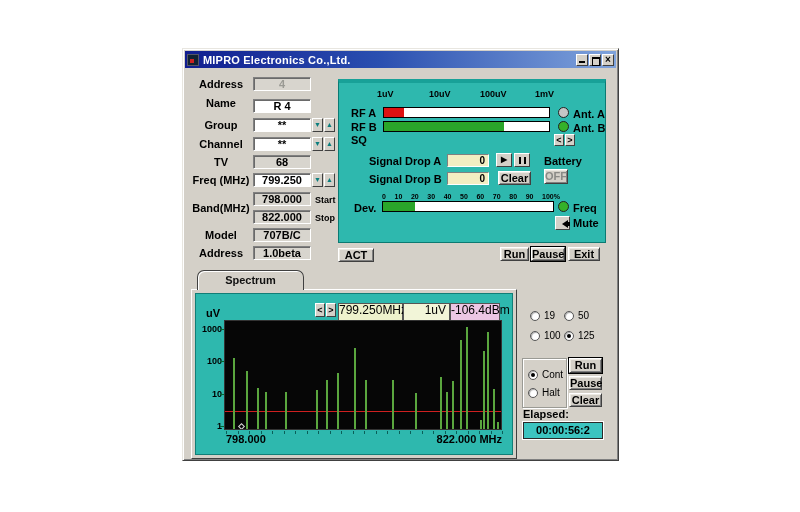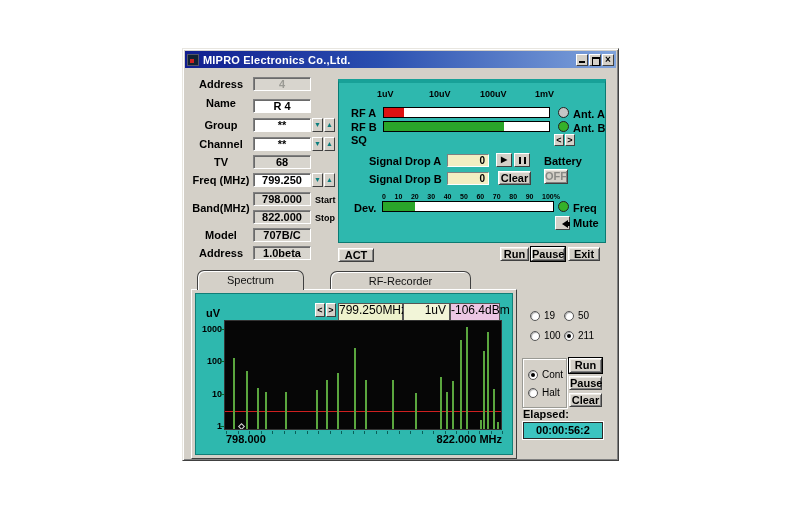--- a/index.html
+++ b/index.html
@@ -71,21 +71,21 @@
          box-shadow: inset 1px 1px 0 #ece9e2, inset -1px -1px 0 #808080;
          font-size:11px; font-weight:bold; color:#000; text-align:center; line-height:13px; }
   .btn.default { outline:1px solid #000; }
   .btn.grayed { color:#8a8a86; }
 
   
   .tab { position:absolute; height:20px; background:#d4d0c8;
          border:1px solid #404040; border-bottom:none; border-radius:7px 7px 0 0;
          font-size:11px; text-align:center; line-height:18px; color:#111;
          box-shadow: inset 1px 1px 0 #fff; }
-  .tab.active { font-weight:normal; z-index:3; }
+  .tab.active { font-weight:bold; z-index:3; }
 
   .content-box { position:absolute; left:8px; top:240px; width:326px; height:170px;
                  background:#d4d0c8; border:1px solid; border-color:#fff #404040 #404040 #fff;
                  z-index:2; }
   .spec { position:absolute; left:3px; top:3px; right:3px; bottom:3px; background:#2eb8ae;
           border:1px solid #117e77; }
   .chart { position:absolute; left:28px; top:26px; width:278px; height:110px;
            background:#060606; border:1px solid #333; overflow:hidden; }
   .spike { position:absolute; width:2px; background:#5aa63e; }
   .redline { position:absolute; left:0; right:0; height:1px; background:#cf2020; }
@@ -222,21 +222,20 @@
       </div>
     <div class="mlabel" style="left:234px;top:134px">Mute</div>
   </div>
 
   <div class="btn" style="left:155px;top:199px;width:36px;height:14px">ACT</div>
   <div class="btn" style="left:317px;top:198px;width:29px;height:14px">Run</div>
   <div class="btn default" style="left:348px;top:198px;width:34px;height:14px">Pause</div>
   <div class="btn" style="left:385px;top:198px;width:32px;height:14px">Exit</div>
 
   <div class="tab active" style="left:14px;top:221px;width:107px">Spectrum</div>
-  <div class="tab" style="left:147px;top:222px;width:141px">RF-Recorder</div>
 
   <div class="content-box">
     <div class="spec">
       <div class="mlabel" style="left:10px;top:13px">uV</div>
 
       <div class="mini-btn" style="left:119px;top:9px;width:10px;height:14px;font-size:9px;line-height:12px">&lt;</div>
       <div class="mini-btn" style="left:130px;top:9px;width:10px;height:14px;font-size:9px;line-height:12px">&gt;</div>
       <div class="readout" style="left:142px;top:9px;width:65px;background:#eef2cc;text-align:center">799.250MHz</div>
       <div class="readout" style="left:207px;top:9px;width:47px;background:#f2f5d8;text-align:right;padding-right:3px">1uV</div>
       <div class="readout" style="left:254px;top:9px;width:50px;background:#ecc6e4;text-align:center">-106.4dBm</div>
@@ -312,21 +311,21 @@
     </div>
   </div>
 
   <div class="radio" style="left:347px;top:262px"></div>
   <div class="rlab" style="left:361px;top:261px">19</div>
   <div class="radio" style="left:381px;top:262px"></div>
   <div class="rlab" style="left:395px;top:261px">50</div>
   <div class="radio" style="left:347px;top:282px"></div>
   <div class="rlab" style="left:361px;top:281px">100</div>
   <div class="radio checked" style="left:381px;top:282px"></div>
-  <div class="rlab" style="left:395px;top:281px">211</div>
+  <div class="rlab" style="left:395px;top:281px">125</div>
 
   <fieldset class="grp" style="left:339px;top:309px;width:45px;height:50px"></fieldset>
   <div class="radio checked" style="left:345px;top:321px"></div>
   <div class="rlab" style="left:359px;top:320px">Cont</div>
   <div class="radio" style="left:345px;top:339px"></div>
   <div class="rlab" style="left:359px;top:338px">Halt</div>
 
   <div class="btn default" style="left:386px;top:309px;width:33px;height:15px">Run</div>
   <div class="btn" style="left:386px;top:327px;width:33px;height:14px">Pause</div>
   <div class="btn" style="left:386px;top:344px;width:33px;height:14px">Clear</div>

